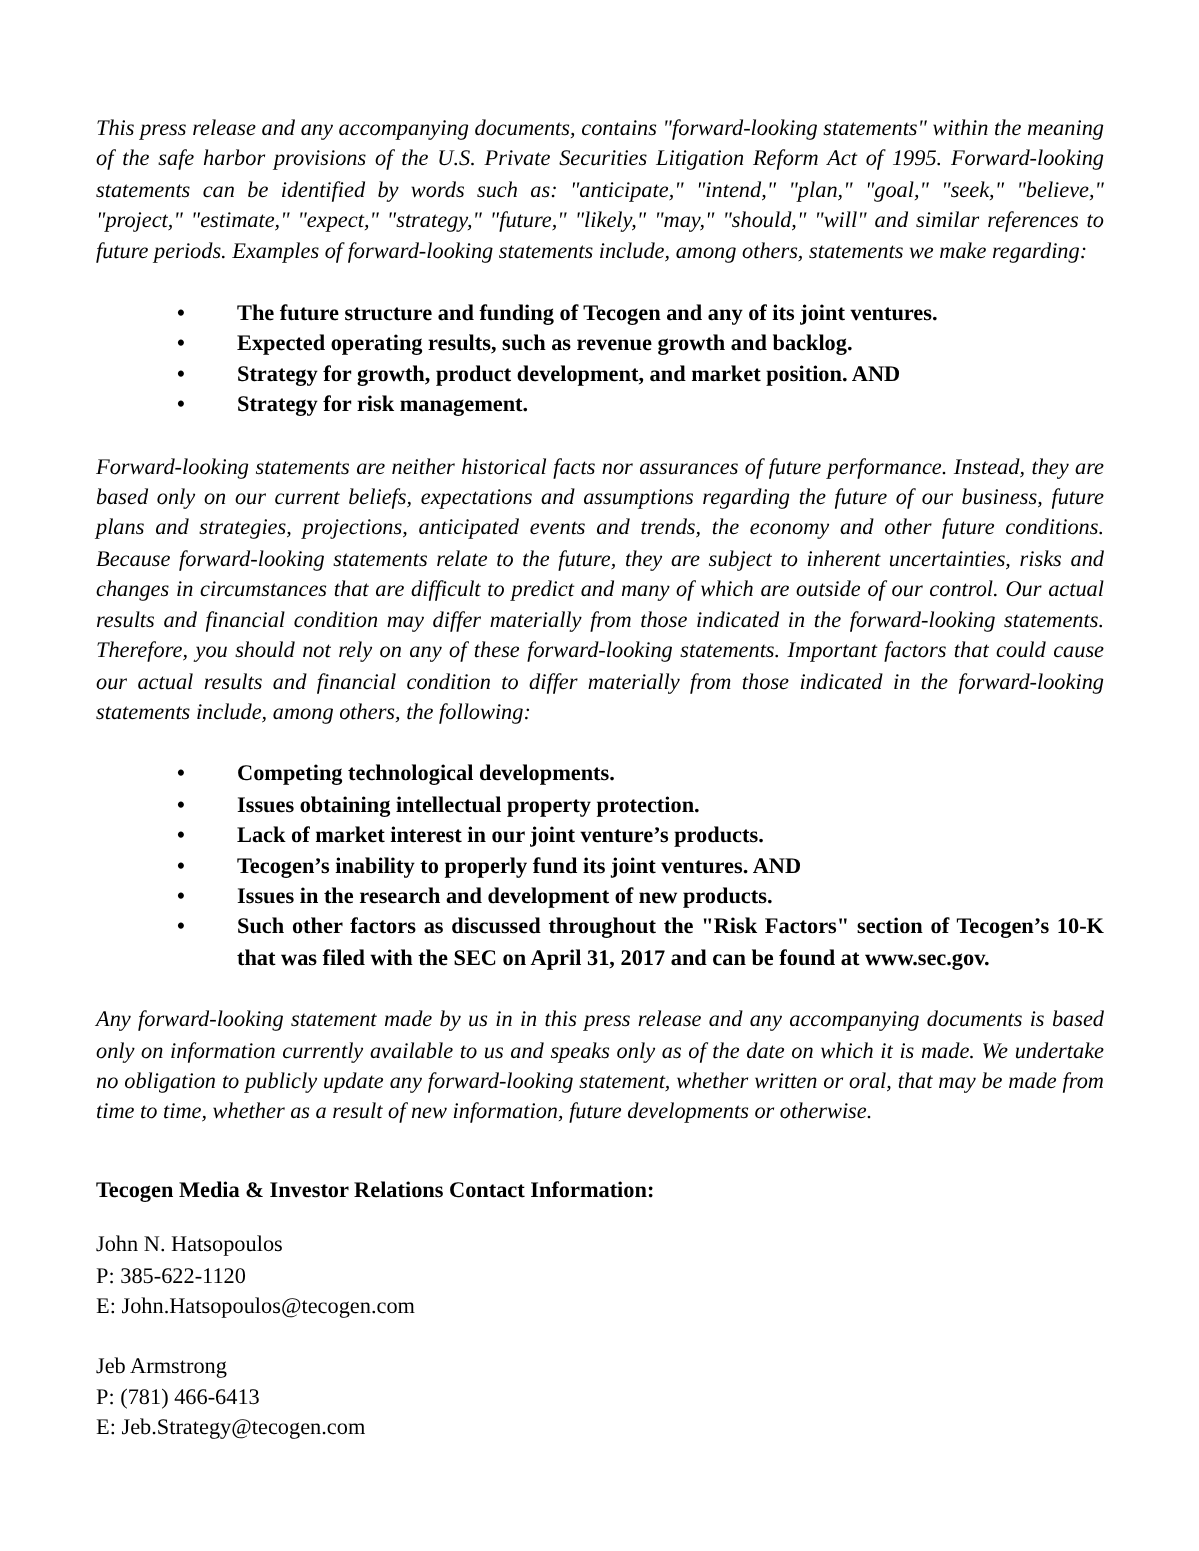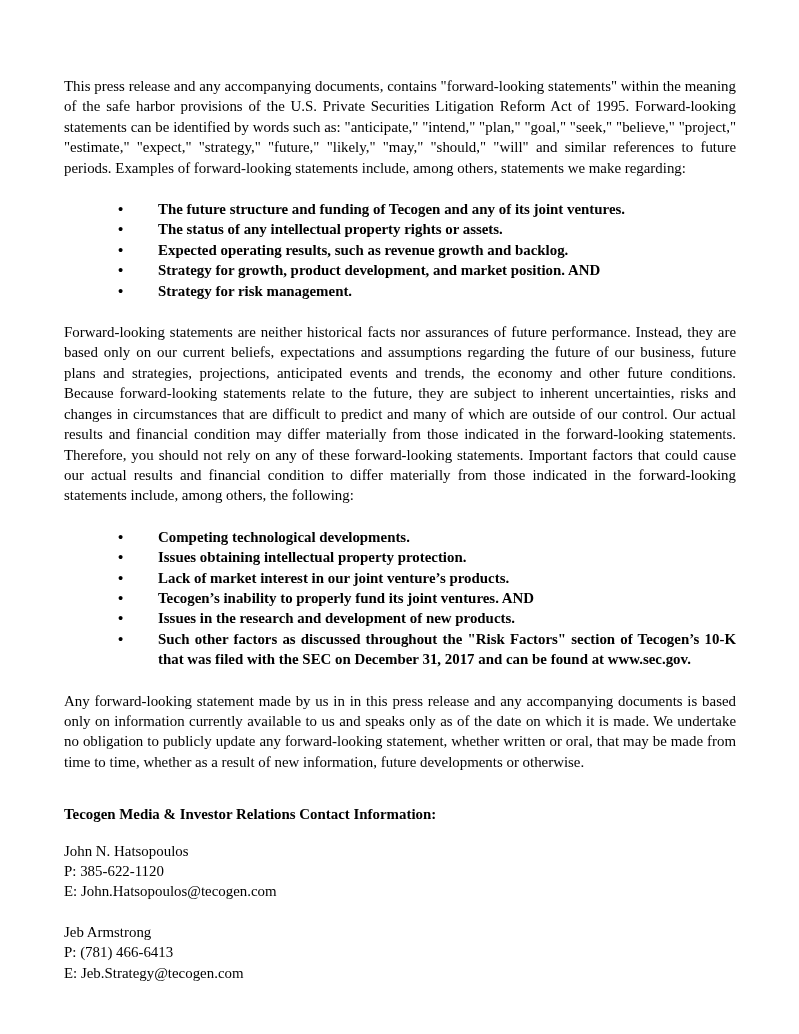--- a/index.html
+++ b/index.html
@@ -18,20 +18,21 @@
     box-sizing: border-box;
     width: 799px;
     height: 1034px;
     padding: 76px 63px 40px 64px;
     font-size: 14.9px;
     line-height: 20.4px;
   }
   p.para {
     margin: 0 0 20px 0;
     text-align: justify;
+    font-style: italic;
   }
   ul.bullets {
     list-style: none;
     margin: 21px 0 21px 0;
     padding: 0;
     font-weight: bold;
   }
   ul.bullets li {
     position: relative;
     padding-left: 94px;
@@ -62,35 +63,34 @@
 </style>
 </head>
 <body>
 
 <div class="page">
 
   <p class="para">This press release and any accompanying documents, contains "forward-looking statements" within the meaning of the safe harbor provisions of the U.S. Private Securities Litigation Reform Act of 1995. Forward-looking statements can be identified by words such as: "anticipate," "intend," "plan," "goal," "seek," "believe," "project," "estimate," "expect," "strategy," "future," "likely," "may," "should," "will" and similar references to future periods. Examples of forward-looking statements include, among others, statements we make regarding:</p>
 
   <ul class="bullets">
       <li>The future structure and funding of Tecogen and any of its joint ventures.</li>
-      <li>The status of any intellectual property rights or assets.</li>
       <li>Expected operating results, such as revenue growth and backlog.</li>
       <li>Strategy for growth, product development, and market position. AND</li>
       <li>Strategy for risk management.</li>
     </ul>
 
   <p class="para">Forward-looking statements are neither historical facts nor assurances of future performance. Instead, they are based only on our current beliefs, expectations and assumptions regarding the future of our business, future plans and strategies, projections, anticipated events and trends, the economy and other future conditions. Because forward-looking statements relate to the future, they are subject to inherent uncertainties, risks and changes in circumstances that are difficult to predict and many of which are outside of our control. Our actual results and financial condition may differ materially from those indicated in the forward-looking statements. Therefore, you should not rely on any of these forward-looking statements. Important factors that could cause our actual results and financial condition to differ materially from those indicated in the forward-looking statements include, among others, the following:</p>
 
   <ul class="bullets">
       <li>Competing technological developments.</li>
       <li>Issues obtaining intellectual property protection.</li>
       <li>Lack of market interest in our joint venture’s products.</li>
       <li>Tecogen’s inability to properly fund its joint ventures. AND</li>
       <li>Issues in the research and development of new products.</li>
-      <li>Such other factors as discussed throughout the "Risk Factors" section of Tecogen’s 10-K that was filed with the SEC on December 31, 2017 and can be found at www.sec.gov.</li>
+      <li>Such other factors as discussed throughout the "Risk Factors" section of Tecogen’s 10-K that was filed with the SEC on April 31, 2017 and can be found at www.sec.gov.</li>
     </ul>
 
   <p class="para">Any forward-looking statement made by us in in this press release and any accompanying documents is based only on information currently available to us and speaks only as of the date on which it is made. We undertake no obligation to publicly update any forward-looking statement, whether written or oral, that may be made from time to time, whether as a result of new information, future developments or otherwise.</p>
 
   <div class="contact-section">
     <p class="contact-heading">Tecogen Media &amp; Investor Relations Contact Information:</p>
 
     <div class="contact-block">
       <p class="contact-line">John N. Hatsopoulos</p>
       <p class="contact-line">P: 385-622-1120</p>

